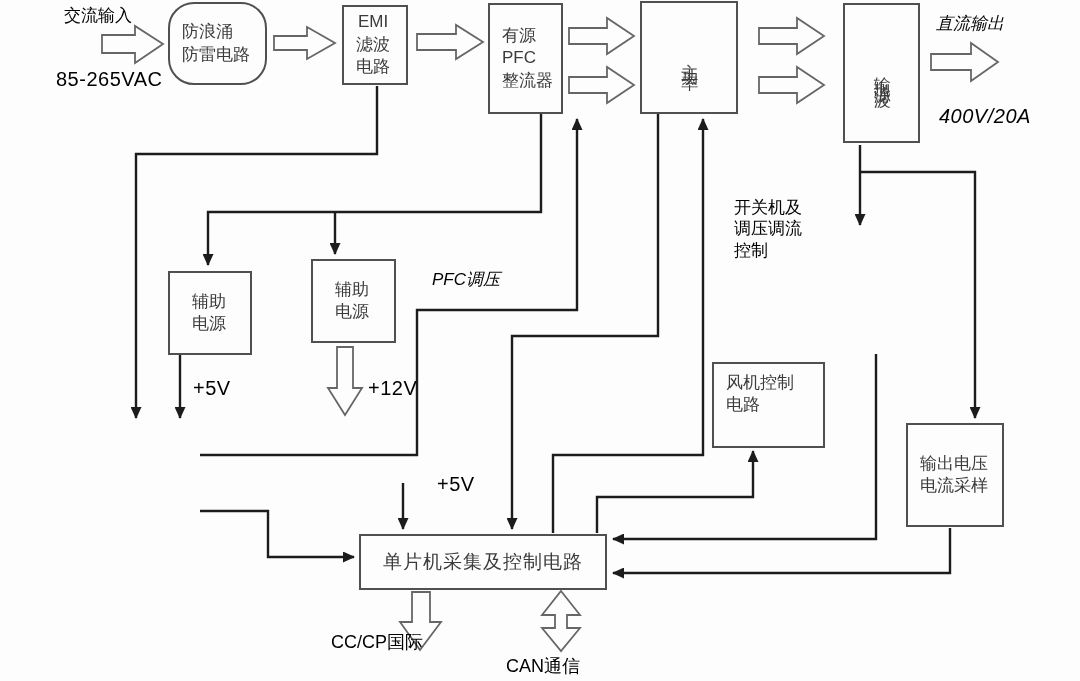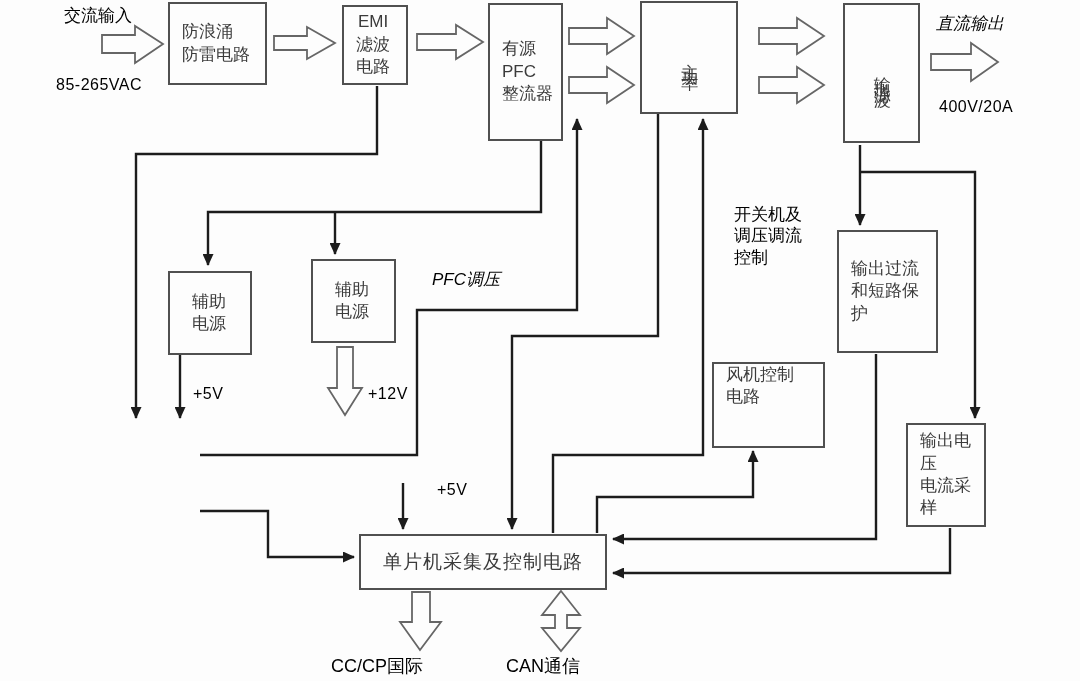--- a/index.html
+++ b/index.html
@@ -13,27 +13,27 @@
   .block {
     position:absolute; box-sizing:border-box;
     border:2px solid #505050; background:#fdfdfd;
     display:flex; align-items:center;
   }
   .blabel {
     white-space:pre-line; font-size:17px; line-height:1.32; color:#3b3b3b;
     padding-left:12px;
   }
   .block.topalign { align-items:flex-start; }
-  .block.topalign .blabel { }
+  .block.topalign .blabel { padding-top:8px; }
   .block.vertical { justify-content:center; }
   .block.vertical .blabel { writing-mode:vertical-rl; letter-spacing:5px; padding-left:0; text-align:center; }
   .block.wide { justify-content:center; }
   .block.wide .blabel { padding-left:0; font-size:19px; letter-spacing:1px; white-space:nowrap; }
   .flabel { position:absolute; white-space:pre-line; font-size:17px; line-height:1.25; color:#000000; }
-  .flabel.latin { font-size:16px; letter-spacing:0.5px;margin-top:8px; }
+  .flabel.latin { font-size:20px; letter-spacing:0.5px; }
 </style>
 </head>
 <body>
 
 <div class="canvas">
 
   <svg class="wires" viewBox="0 0 1080 681">
     <defs>
       <marker id="ah" markerUnits="userSpaceOnUse" markerWidth="13" markerHeight="11" refX="11" refY="5.5" orient="auto">
         <path d="M0,0 L12,5.5 L0,11 Z" fill="#1c1c1c"></path>
@@ -65,32 +65,32 @@
       <polygon points="569,77 607,77 607,67 634,85 607,103 607,93 569,93"></polygon>
       <polygon points="759,28 797,28 797,18 824,36 797,54 797,44 759,44"></polygon>
       <polygon points="759,77 797,77 797,67 824,85 797,103 797,93 759,93"></polygon>
       <polygon points="931,54 971,54 971,43 998,62 971,81 971,70 931,70"></polygon>
       <polygon points="337,347 337,388 328,388 345,415 362,388 353,388 353,347"></polygon>
       <polygon points="412,592 412,622 400,622 420,650 441,622 430,622 430,592"></polygon>
       <polygon points="561,591 580,615 567,615 567,628 580,628 561,651 542,628 555,628 555,615 542,615"></polygon>
     </g>
   </svg>
 
-  <div class="block" style="left:168px;top:2px;width:99px;height:83px;">
+  <div class="block" style="left:168px;top:2px;width:99px;height:83px;border-radius:26px;">
     <span class="blabel">防浪涌
 防雷电路</span>
   </div>
 
   <div class="block" style="left:342px;top:5px;width:66px;height:80px;text-align:center;">
     <span class="blabel">EMI
 滤波
 电路</span>
   </div>
 
-  <div class="block" style="left:488px;top:3px;width:75px;height:138px;">
+  <div class="block" style="left:488px;top:3px;width:75px;height:111px;">
     <span class="blabel">有源
 PFC
 整流器</span>
   </div>
 
   <div class="block vertical" style="left:640px;top:1px;width:98px;height:113px;">
     <span class="blabel">主功率</span>
   </div>
 
   <div class="block vertical" style="left:843px;top:3px;width:77px;height:140px;">
@@ -100,48 +100,43 @@
   <div class="block" style="left:168px;top:271px;width:84px;height:84px;">
     <span class="blabel" style="padding-left:22px;">辅助
 电源</span>
   </div>
 
   <div class="block" style="left:311px;top:259px;width:85px;height:84px;">
     <span class="blabel" style="padding-left:22px;">辅助
 电源</span>
   </div>
 
-  <div class="block" style="left:837px;top:230px;width:101px;height:123px;">
-    <span class="blabel">输出过流
-和短路保
-护</span>
-  </div>
 
   <div class="block topalign" style="left:712px;top:362px;width:113px;height:86px;">
     <span class="blabel">风机控制
 电路</span>
   </div>
 
-  <div class="block" style="left:906px;top:423px;width:80px;height:104px;">
+  <div class="block" style="left:906px;top:423px;width:98px;height:104px;">
     <span class="blabel">输出电压
 电流采样</span>
   </div>
 
 
   <div class="block wide" style="left:359px;top:534px;width:248px;height:56px;">
     <span class="blabel">单片机采集及控制电路</span>
   </div>
 
   <div class="flabel" style="left:64px;top:5px;">交流输入</div>
   <div class="flabel latin" style="left:56px;top:67px;">85-265VAC</div>
   <div class="flabel" style="left:936px;top:13px;font-style:italic;">直流输出</div>
-  <div class="flabel latin" style="left:939px;top:89px;">400V/20A</div>
+  <div class="flabel latin" style="left:939px;top:104px;font-style:italic;">400V/20A</div>
   <div class="flabel" style="left:432px;top:269px;font-style:italic;">PFC调压</div>
-  <div class="flabel" style="left:734px;top:204px;">开关机及
+  <div class="flabel" style="left:734px;top:197px;">开关机及
 调压调流
 控制</div>
   <div class="flabel latin" style="left:193px;top:376px;">+5V</div>
   <div class="flabel latin" style="left:368px;top:376px;">+12V</div>
   <div class="flabel latin" style="left:437px;top:472px;">+5V</div>
-  <div class="flabel" style="left:331px;top:655px;font-size:18px;">CC/CP国际</div>
+  <div class="flabel" style="left:331px;top:631px;font-size:18px;">CC/CP国际</div>
   <div class="flabel" style="left:506px;top:655px;font-size:18px;">CAN通信</div>
 
 </div>
 
 </body></html>

